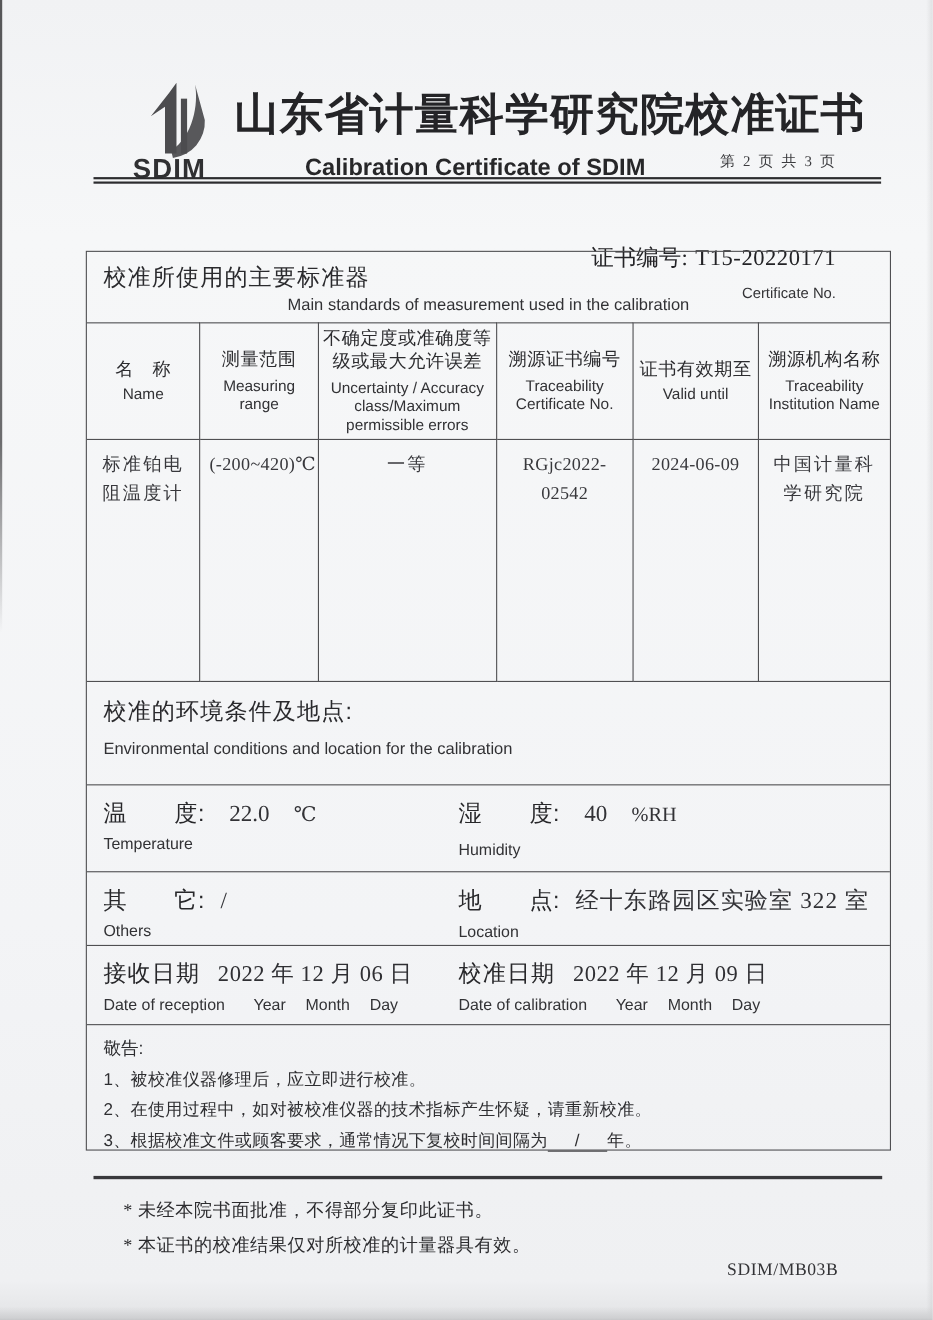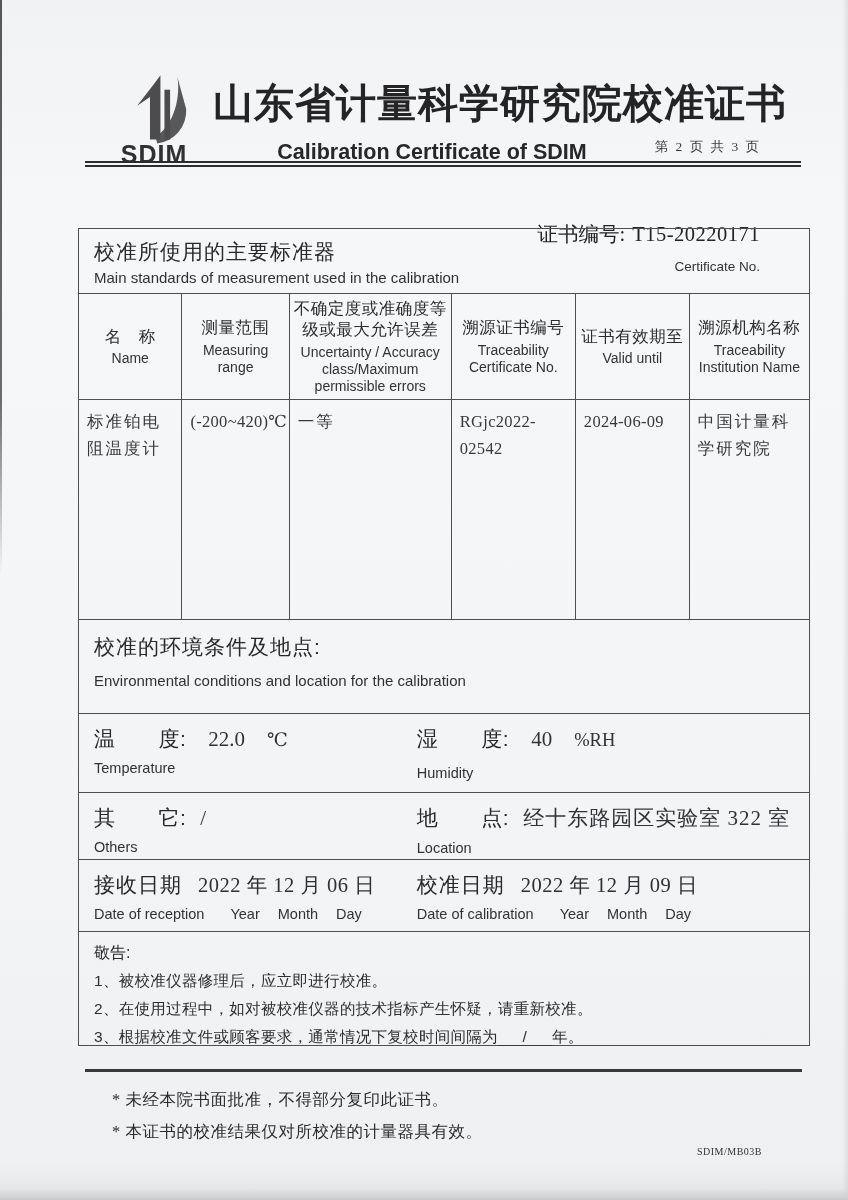--- a/index.html
+++ b/index.html
@@ -50,24 +50,24 @@
   .cert-block{position:absolute;top:176px;right:88px;text-align:left;margin-top:44px;}
   .cert-line{font-family:var(--serif);font-size:20.5px;color:#232326;white-space:nowrap;}
   .cert-line .num{margin-left:7px;letter-spacing:.5px;}
   .cert-en{font-family:var(--sans);font-size:13.5px;color:#333336;text-align:right;margin-top:11px;}
 
   
   .main-box{position:absolute;top:228px;left:78px;width:732px;height:818px;
     border:1.5px solid var(--line);}
   .sec-standards-head{height:64px;padding:9px 15px 0;}
   .sec-title-cn{font-size:21px;letter-spacing:1px;color:#2a2a2d;font-weight:500;}
-  .sec-title-en{font-size:15px;color:#313134;margin-top:3px;}
+  .sec-title-en{font-size:15px;color:#313134;margin-top:3px;text-align:center;}
 
   table.std{width:100%;border-collapse:collapse;table-layout:fixed;}
-  table.std th,table.std td{border:1px solid var(--line);}
+  table.std th,table.std td{border:1px solid var(--line);text-align:center;}
   table.std th:first-child,table.std td:first-child{border-left:none;}
   table.std th:last-child,table.std td:last-child{border-right:none;}
   table.std thead tr{height:94px;}
   table.std tbody tr{height:220px;}
   table.std th{font-weight:400;vertical-align:middle;text-align:center;padding:4px 3px;}
   .h-cn{font-size:16.5px;letter-spacing:.5px;color:#2c2c2f;line-height:1.3;}
   .h-en{font-size:14px;color:#323235;line-height:1.22;margin-top:3px;}
   table.std td{vertical-align:top;padding:9px 8px;font-family:var(--serif);
     font-size:16.5px;color:#38383c;line-height:1.6;}
   td.cjk{letter-spacing:2px;}
@@ -101,21 +101,21 @@
   .notice-title{font-size:16px;font-weight:500;color:#2b2b2e;}
   .notice-item{font-size:15.5px;color:#2e2e31;margin-top:7px;letter-spacing:.3px;}
   .blank-slash{display:inline-block;width:54px;border-bottom:1.4px solid #3a3a3d;
     text-align:center;line-height:1;}
 
   
   .rule-bottom{position:absolute;top:1069px;left:85px;width:717px;border-top:3px solid #39393c;}
   .footnotes{position:absolute;top:1084px;left:112px;font-family:var(--serif);
     font-size:16.5px;color:#2c2c2f;line-height:1.95;letter-spacing:.5px;}
   .form-code{position:absolute;top:1146px;right:86px;font-family:var(--serif);
-    font-size:10px;letter-spacing:.5px;color:#333336;}
+    font-size:16px;letter-spacing:.5px;color:#333336;}
 </style>
 </head>
 <body>
 
 <div class="sheet">
   <div class="edge-left"></div>
   <div class="edge-right"></div>
 
   <div class="header">
     <div class="logo">

